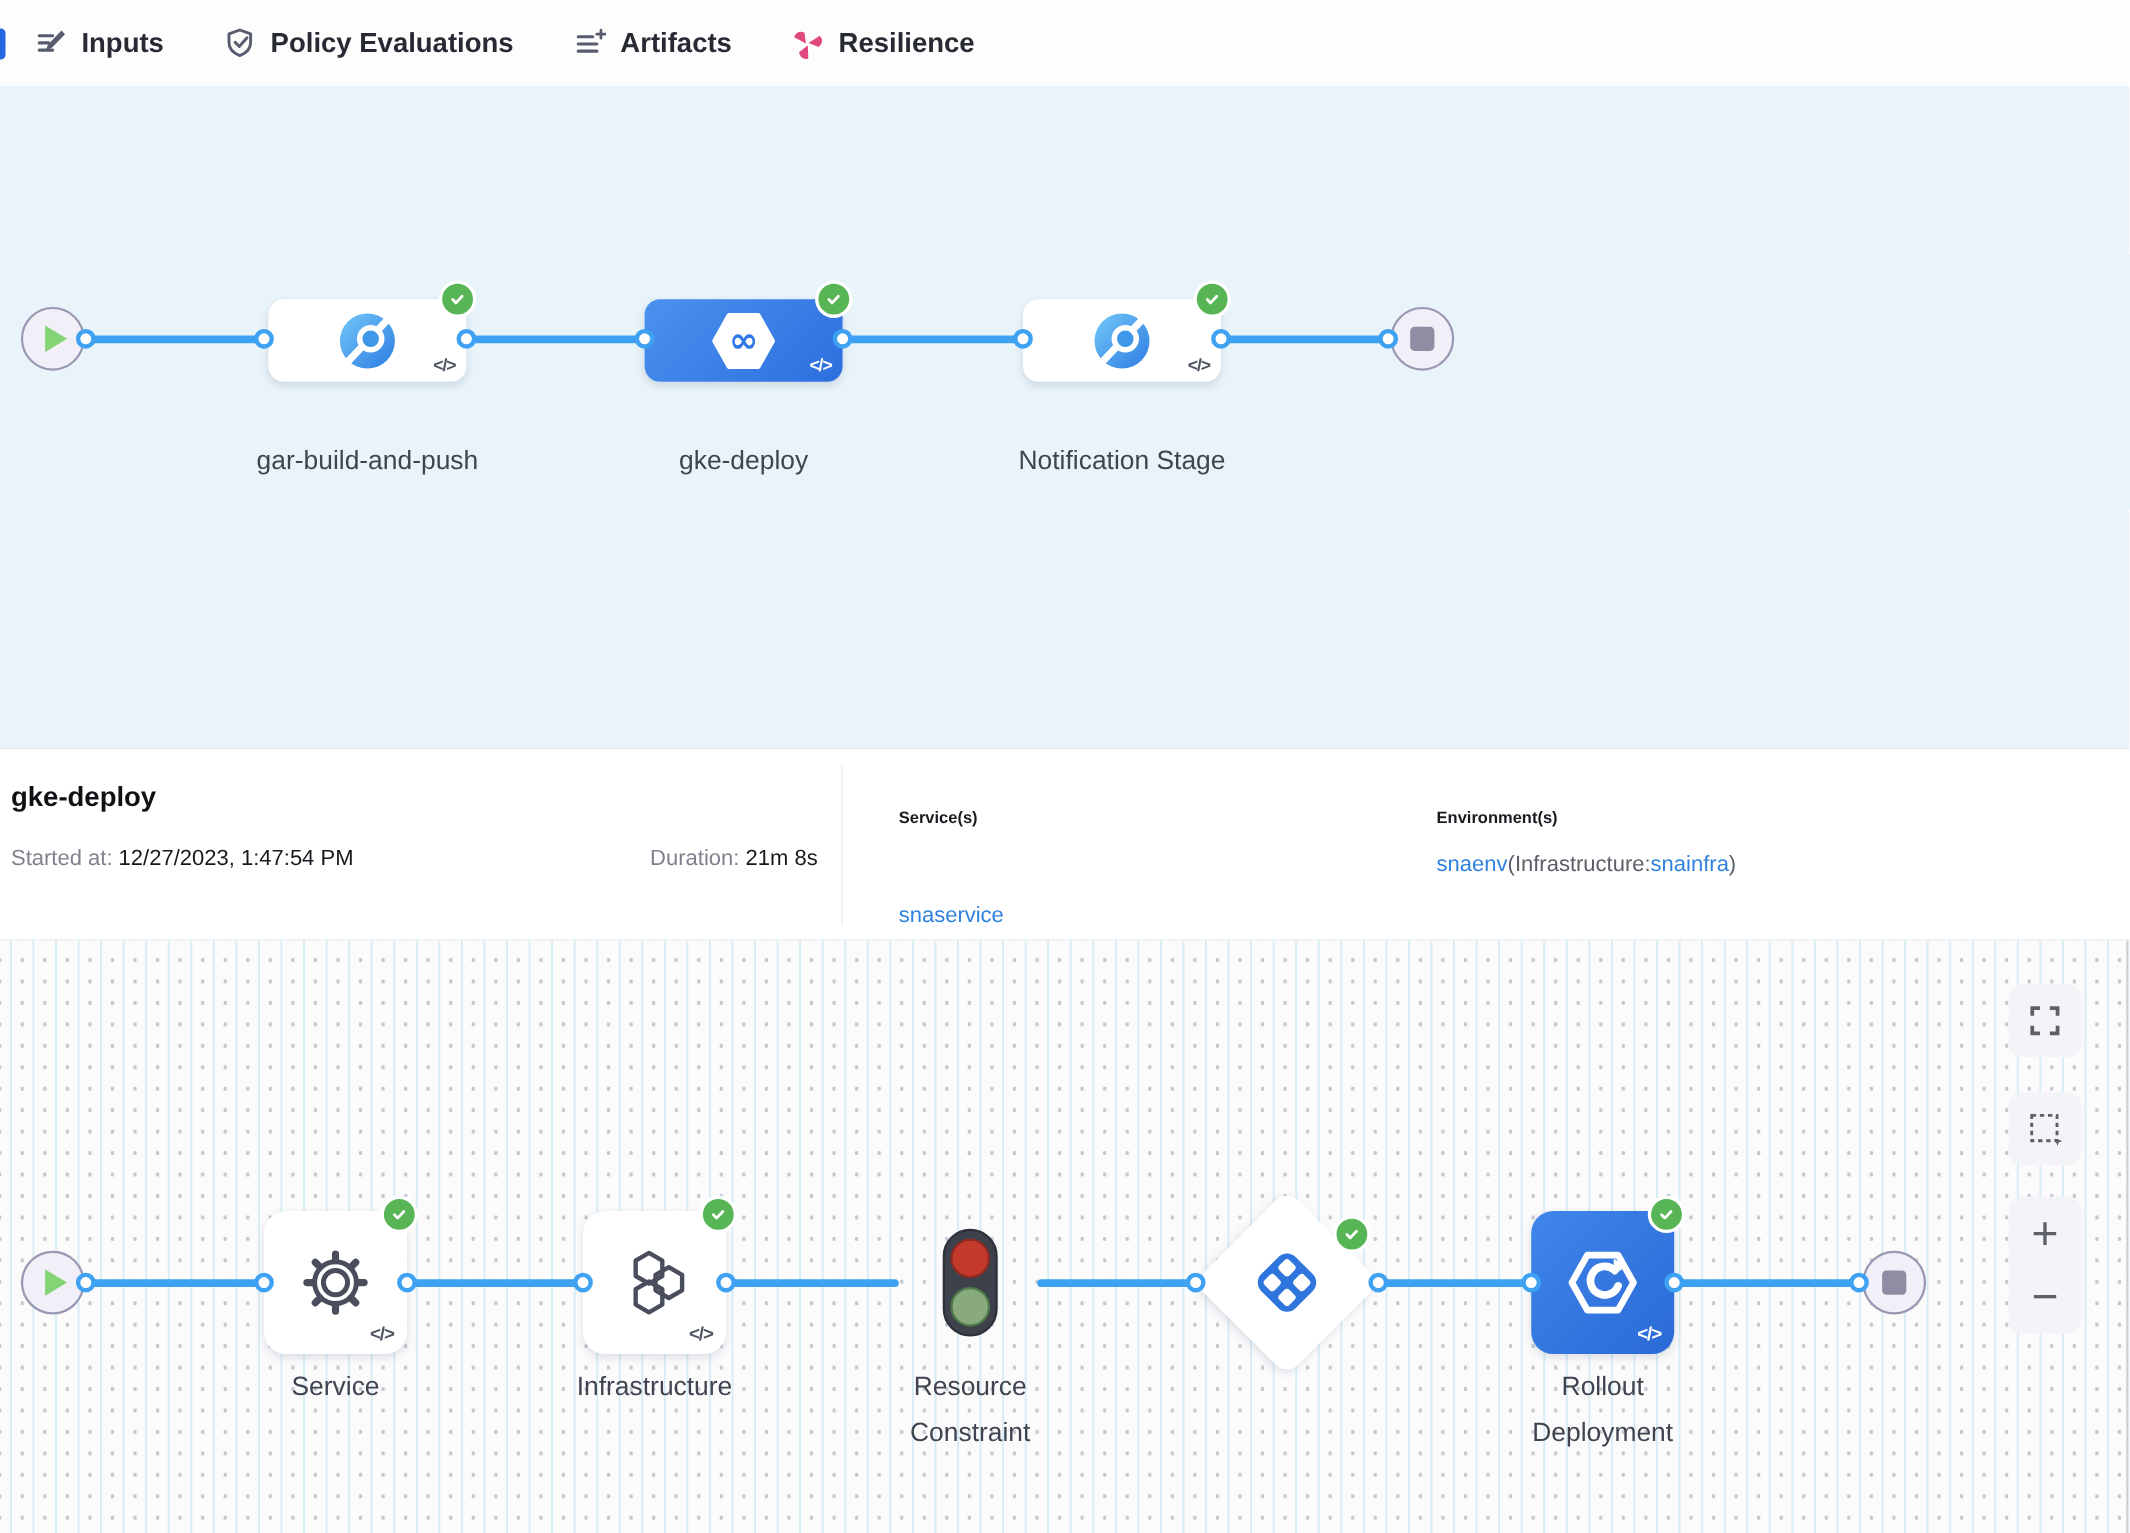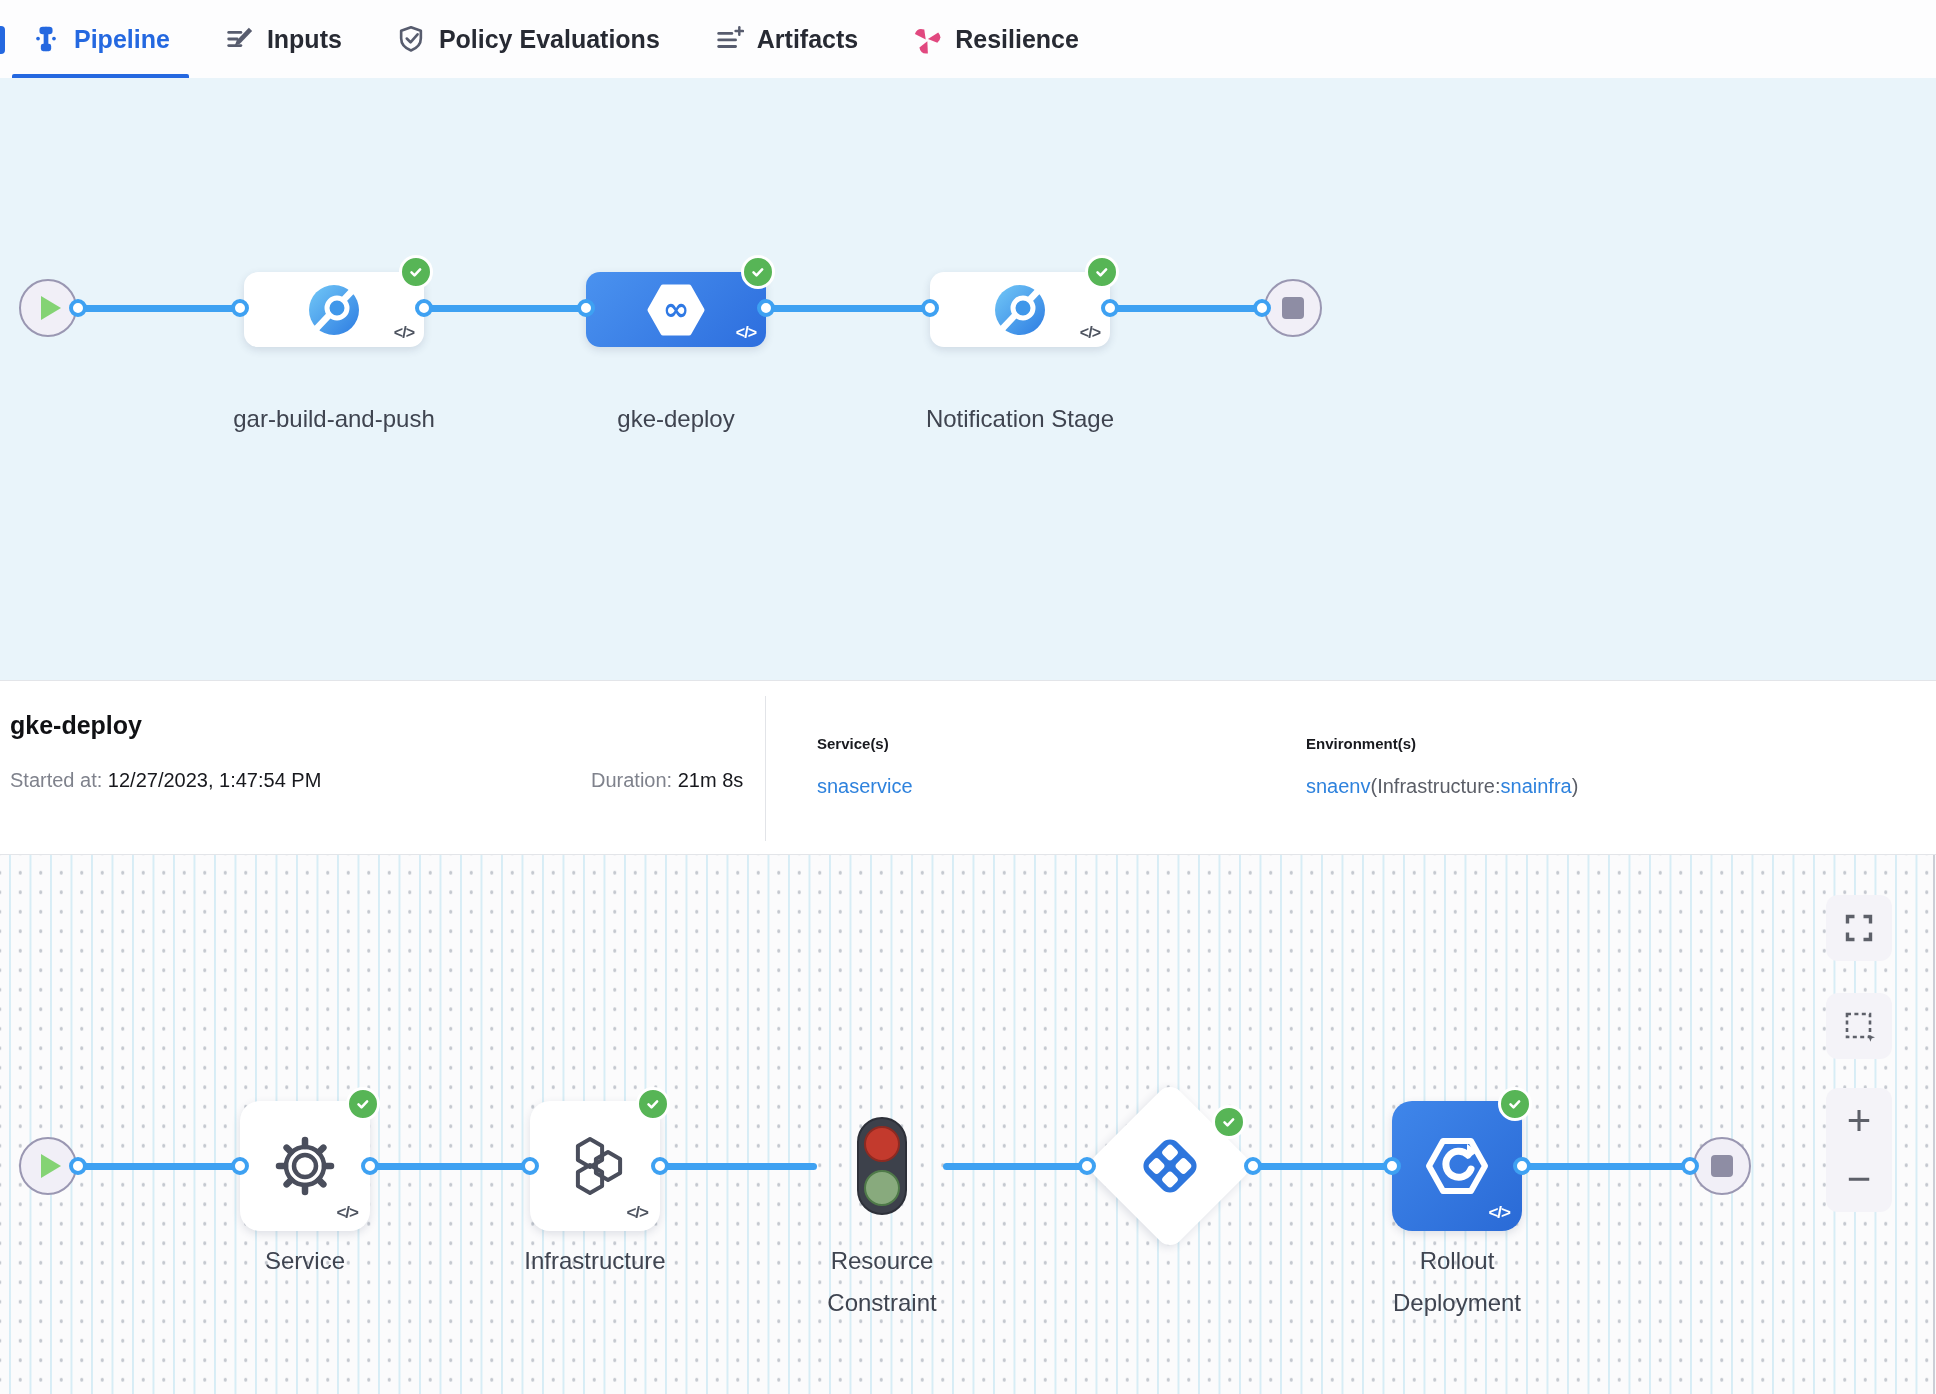--- a/index.html
+++ b/index.html
@@ -72,32 +72,20 @@
   .zbtn{font-size:42px;font-weight:400;color:#5d6069;line-height:50px;width:100%;text-align:center;cursor:pointer;}
 </style>
 </head>
 <body>
 
 <div class="app">
 
   <header class="tabbar">
     <div class="nav-sliver"></div>
 
-    <div class="tab active">
-      <svg class="ticon" viewBox="0 0 32 32">
-        <g fill="#2468e0">
-            <rect x="13.5" y="3" width="5" height="26" rx="2.5"></rect>
-        <rect x="9" y="3" width="14" height="8" rx="3.5"></rect>
-            <rect x="10.5" y="21" width="11" height="8" rx="2.5"></rect>
-        <circle cx="7.5" cy="15.5" r="2"></circle>
-            <circle cx="24.5" cy="15.5" r="2"></circle>
-          </g>
-      </svg>
-      <span class="tlabel">Pipeline</span>
-    </div>
 
     <div class="tab">
       <svg class="ticon" viewBox="0 0 32 32">
         <g stroke="#575c6e" stroke-width="3" stroke-linecap="round" fill="none">
           <path d="M5 9 h13"></path>
             <path d="M5 16 h9"></path>
             <path d="M5 23 h13"></path>
           </g>
         <path d="M26.5 4 l3.5 3.5 L17 21 l-5.5 2 2-5.5 Z" fill="#575c6e"></path>
       </svg>
@@ -225,21 +213,21 @@
     <div class="ib-title">gke-deploy</div>
     <div class="ib-row" style="left:10px;">
       <span class="ib-muted">Started at:</span><span> 12/27/2023, 1:47:54 PM</span>
     </div>
     <div class="ib-row" style="left:544px;margin-left:47px;">
       <span class="ib-muted">Duration: </span><span>21m 8s</span>
     </div>
     <div class="ib-divider"></div>
 
     <div class="ib-col-label" style="left:817px;">Service(s)</div>
-    <div class="ib-col-value" style="left:817px;">
+    <div class="ib-col-value" style="left:817px;margin-top:46px;">
       <span class="link">snaservice</span>
     </div>
 
     <div class="ib-col-label" style="left:1306px;">Environment(s)</div>
     <div class="ib-col-value" style="left:1306px;">
       <span class="link">snaenv</span><span class="paren">(Infrastructure:</span><span class="link">snainfra</span><span class="paren">)</span>
     </div>
   </section>
 
   <section class="canvas">

